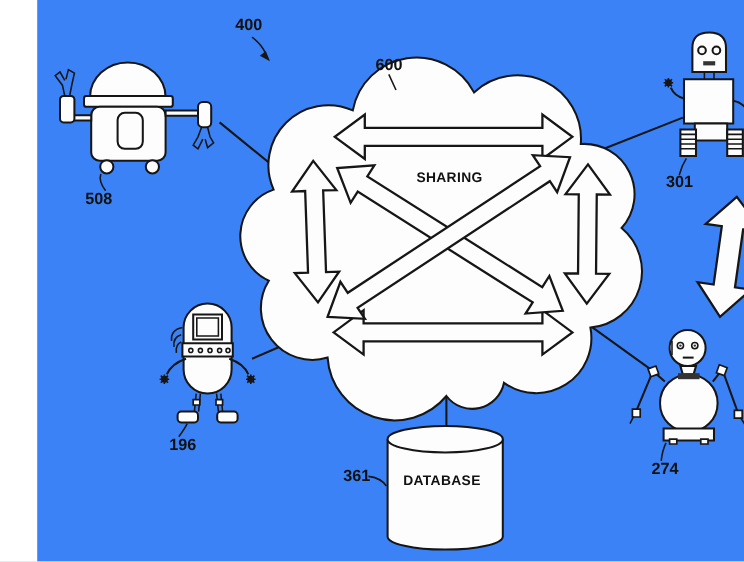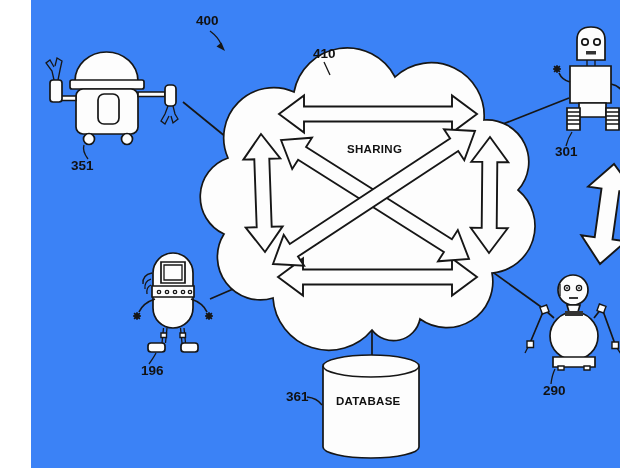--- a/index.html
+++ b/index.html
@@ -162,22 +162,22 @@
       <path class="thin" d="M57,159 Q51,151 53,145"></path>
       <path class="thin" d="M118,364 Q123,357 125,353"></path>
       <path class="thin" d="M535,146 Q537,138 541,132"></path>
       <path class="thin" d="M520,384 Q521,375 524,369"></path>
       <path class="thin" d="M293,62 L299,75"></path>
       <path class="thin" d="M276,397 Q286,398 291,405"></path>
     </g>
   </svg>
 
   <div class="ref-label" style="left:165px;top:13px;">400</div>
-  <div class="ref-label" style="left:40px;top:158px;">351</div>
+  <div class="ref-label" style="left:40px;top:158px;">508</div>
   <div class="ref-label" style="left:110px;top:363px;">196</div>
   <div class="ref-label" style="left:524px;top:144px;">301</div>
-  <div class="ref-label" style="left:512px;top:383px;">290</div>
-  <div class="ref-label" style="left:282px;top:46px;">410</div>
+  <div class="ref-label" style="left:512px;top:383px;">274</div>
+  <div class="ref-label" style="left:282px;top:46px;">600</div>
   <div class="ref-label" style="left:255px;top:389px;">361</div>
 
   <div class="shape-label" style="left:316px;top:143px;width:60px;">SHARING</div>
   <div class="shape-label" style="left:305px;top:395px;width:70px;">DATABASE</div>
 </div>
 
 </body></html>

